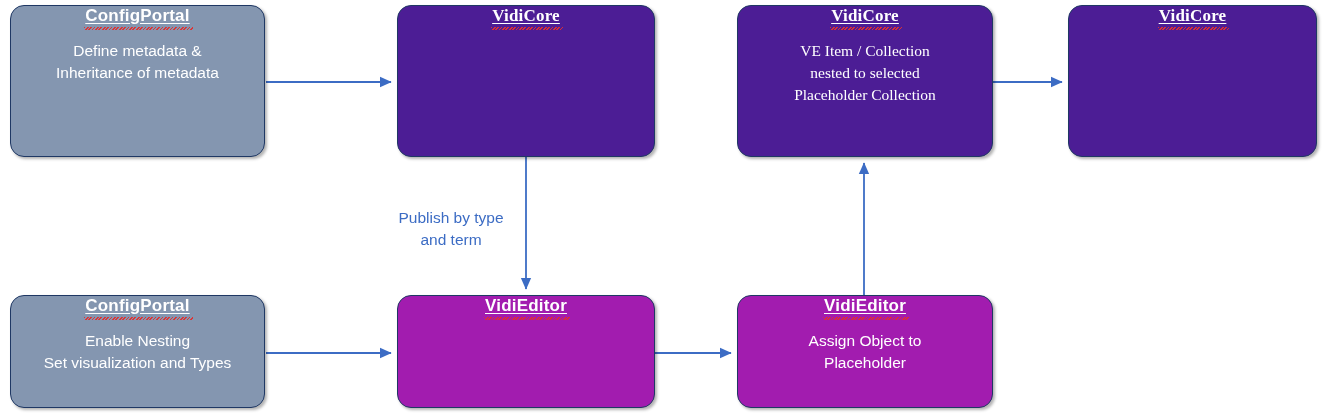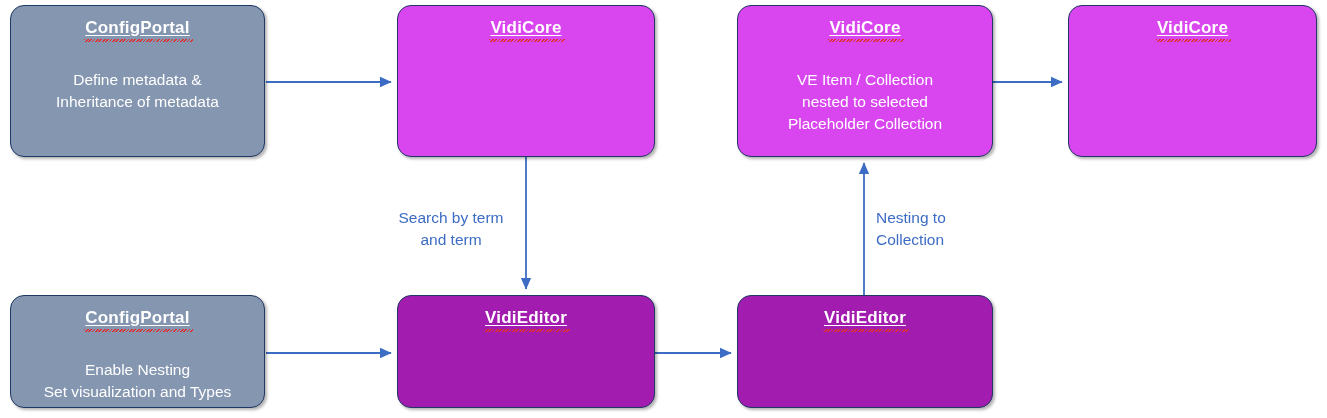--- a/index.html
+++ b/index.html
@@ -22,24 +22,23 @@
     box-sizing: border-box;
     border-radius: 14px;
     border: 1px solid #1F3864;
     box-shadow: 2px 2px 3px rgba(0,0,0,0.30);
     display: flex;
     flex-direction: column;
     align-items: center;
     justify-content: flex-start;
     color: #ffffff;
     text-align: center;
-    padding-top: 12px;
   }
   .node.gray   { background: #8496B0; }
-  .node.dark   { background: #d946ef; }
+  .node.dark   { background: #4c1d95; font-family: Liberation Serif, serif; }
   .node.medium { background: #a21caf; }
 
   .node-title {
     font-size: 17px;
     font-weight: bold;
     letter-spacing: 0.2px;
     line-height: 1.15;
     text-decoration: underline;
     text-underline-offset: 2px;
     position: relative;
@@ -60,21 +59,21 @@
         #E03030 0px, #E03030 1.2px,
         rgba(255,255,255,0) 1.2px, rgba(255,255,255,0) 2.4px
       );
     opacity: 0.95;
   }
 
   .node-body {
     font-size: 15.5px;
     line-height: 1.42;
     font-weight: normal;
-    margin-top: 30px;
+    margin-top: 13px;
     white-space: pre-line;
     padding: 0 8px;
   }
 
   
   .edge-label {
     position: absolute;
     color: #3C6CC4;
     font-size: 15.5px;
     line-height: 1.45;
@@ -155,21 +154,21 @@
     <div class="node-body">Enable Nesting
 Set visualization and Types</div>
   </div>
 
   <div class="node medium" style="left:397px; top:295px; width:258px; height:113px;">
     <div class="node-title">VidiEditor</div>
   </div>
 
   <div class="node medium" style="left:737px; top:295px; width:256px; height:113px;">
     <div class="node-title">VidiEditor</div>
+    <div class="node-body">Assign Object to
+Placeholder</div>
   </div>
 
-  <div class="edge-label" style="left:380px; top:207px; width:142px;">Search by term
+  <div class="edge-label" style="left:380px; top:207px; width:142px;">Publish by type
 and term</div>
 
-  <div class="edge-label" style="left:876px; top:207px; width:140px; text-align:left;">Nesting to
-Collection</div>
 
 </div>
 
 </body></html>

